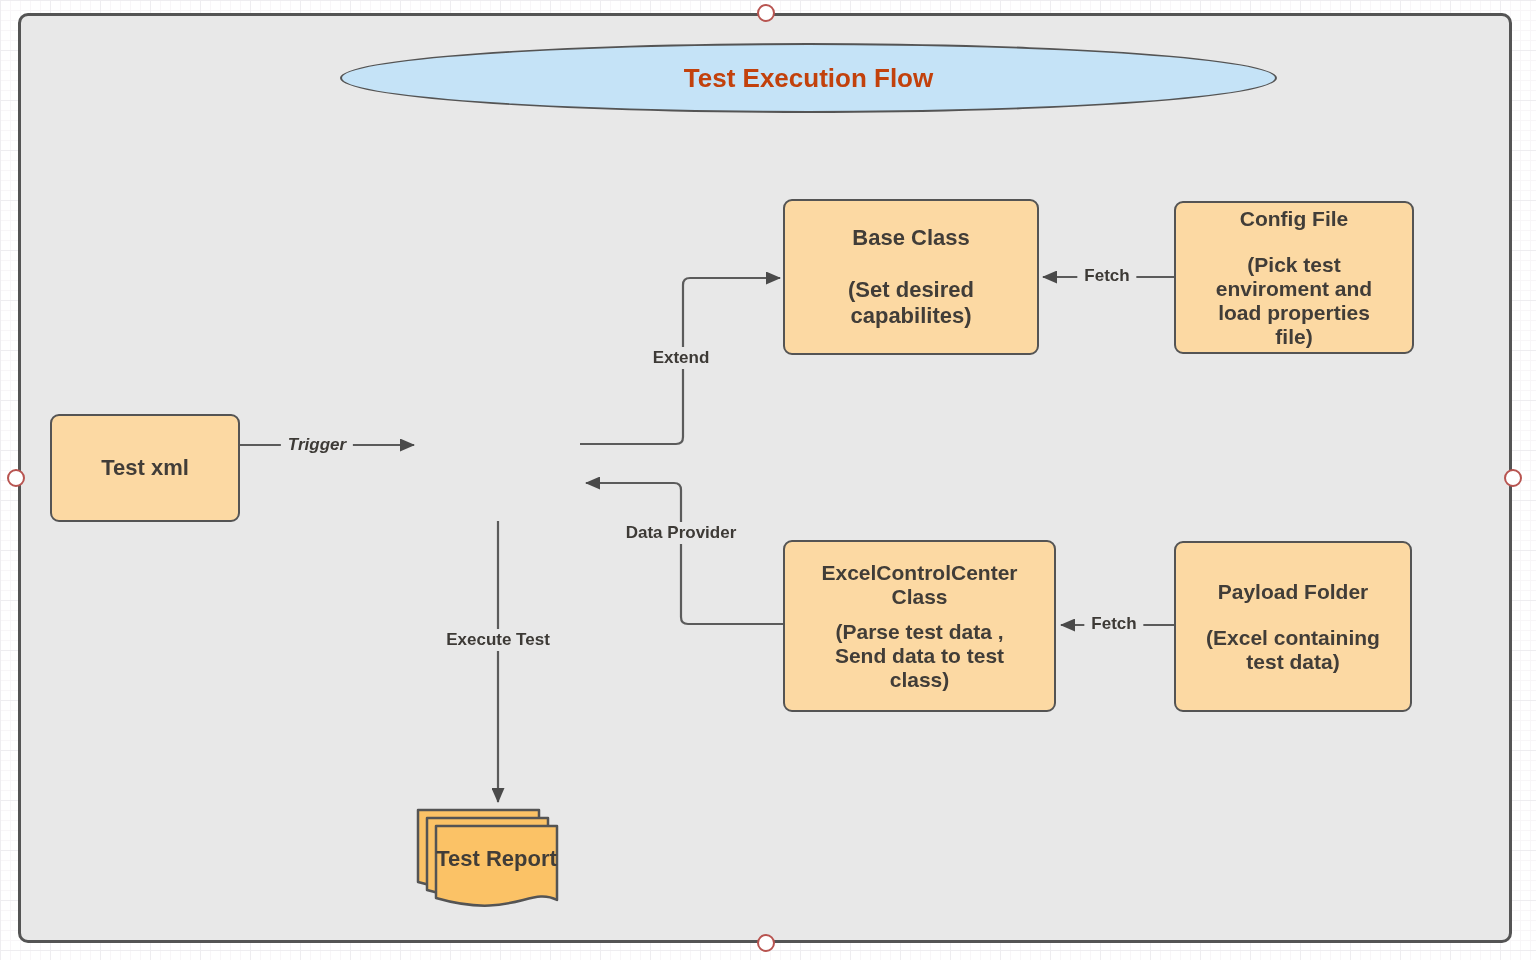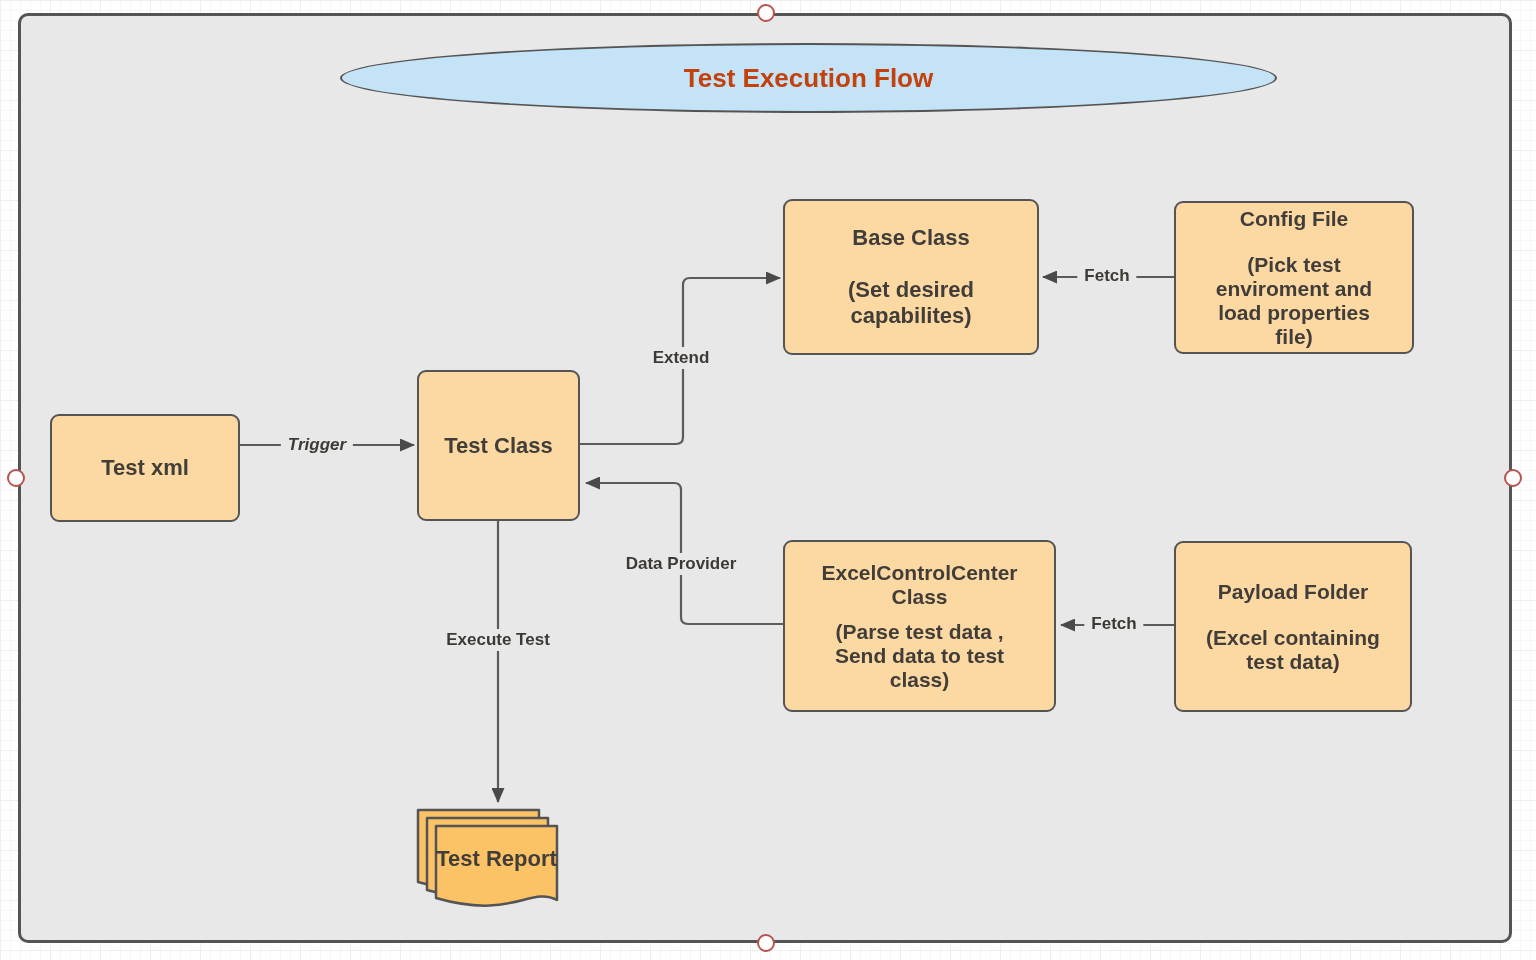--- a/index.html
+++ b/index.html
@@ -86,23 +86,20 @@
   </svg>
 
   <div class="shape ellipse">
     <span>Test Execution Flow</span>
   </div>
 
   <div class="shape box" style="left:50px;top:370px;width:190px;height:108px;margin-top:44px;">
     <span>Test xml</span>
   </div>
 
-  <div class="shape box" style="left:417px;top:370px;width:163px;height:151px;">
-    <span>Test Class</span>
-  </div>
 
   <div class="shape box gap-lg" style="left:783px;top:199px;width:256px;height:156px;">
     <span>Base Class</span>
     <span class="detail">(Set desired capabilites)</span>
   </div>
 
   <div class="shape box gap-sm" style="left:783px;top:540px;width:273px;height:172px;font-size:21px;">
     <span>ExcelControlCenter Class</span>
     <span class="detail">(Parse test data , Send data to test class)</span>
   </div>
@@ -117,21 +114,21 @@
     <span class="detail">(Excel containing test data)</span>
   </div>
 
   <div class="report-label">
     <span>Test Report</span>
   </div>
 
   <div class="edge-label" style="left:317px;top:445px;font-style:italic;">Trigger</div>
   <div class="edge-label" style="left:681px;top:358px;">Extend</div>
   <div class="edge-label" style="left:1107px;top:276px;">Fetch</div>
-  <div class="edge-label" style="left:681px;top:564px;">Data Provider</div>
+  <div class="edge-label" style="left:681px;top:533px;">Data Provider</div>
   <div class="edge-label" style="left:1114px;top:624px;">Fetch</div>
   <div class="edge-label" style="left:498px;top:640px;">Execute Test</div>
 
   <div class="handle" style="left:757px;top:4px;"></div>
   <div class="handle" style="left:7px;top:469px;"></div>
   <div class="handle" style="left:1504px;top:469px;"></div>
   <div class="handle" style="left:757px;top:934px;"></div>
 
 </div>
 

